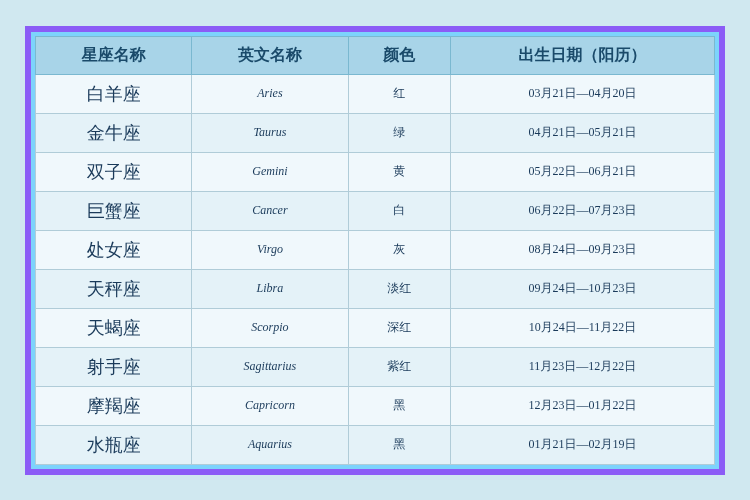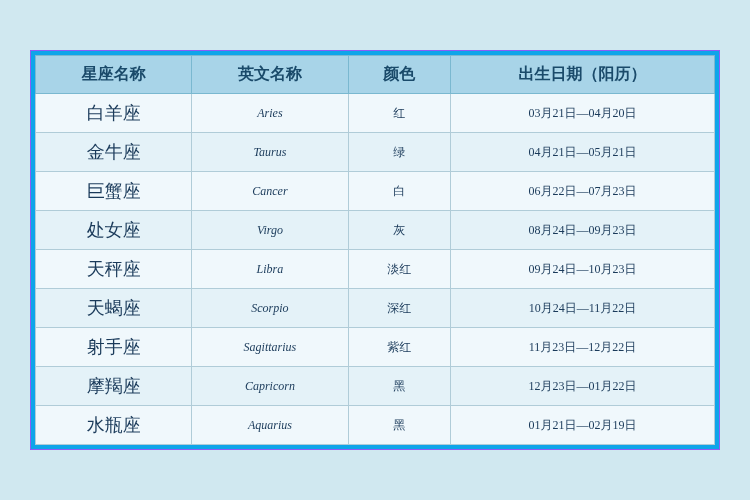--- a/index.html
+++ b/index.html
@@ -12,22 +12,22 @@
       width: 750px;
       height: 500px;
       background-color: #d0e8f0;
       display: flex;
       align-items: center;
       justify-content: center;
       font-family: "SimSun", "宋体", serif;
     }
 
     .table-container {
-      background-color: #0ea5e9;
-      border: 1px solid #8b5cf6;
+      background-color: #7dd3fc;
+      border: 6px solid #8b5cf6;
       padding: 4px;
     }
 
     table {
       border-collapse: collapse;
       width: 680px;
     }
 
     thead tr {
       background-color: #a8d4e8;
@@ -87,20 +87,26 @@
           <td>红</td>
           <td>03月21日—04月20日</td>
         </tr>
         <tr>
           <td class="zodiac-cn">金牛座</td>
           <td class="zodiac-en">Taurus</td>
           <td>绿</td>
           <td>04月21日—05月21日</td>
         </tr>
         <tr>
+          <td class="zodiac-cn">双子座</td>
+          <td class="zodiac-en">Gemini</td>
+          <td>黄</td>
+          <td>05月22日—06月21日</td>
+        </tr>
+        <tr>
           <td class="zodiac-cn">巨蟹座</td>
           <td class="zodiac-en">Cancer</td>
           <td>白</td>
           <td>06月22日—07月23日</td>
         </tr>
         <tr>
           <td class="zodiac-cn">处女座</td>
           <td class="zodiac-en">Virgo</td>
           <td>灰</td>
           <td>08月24日—09月23日</td>

